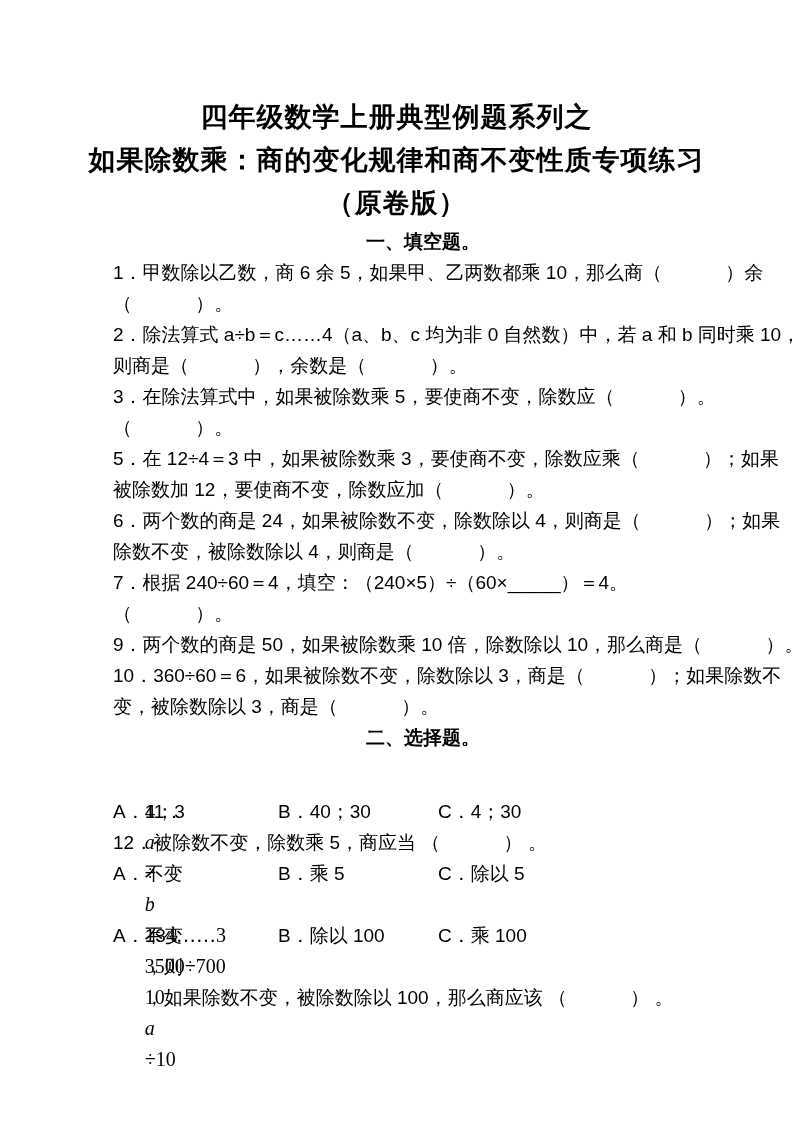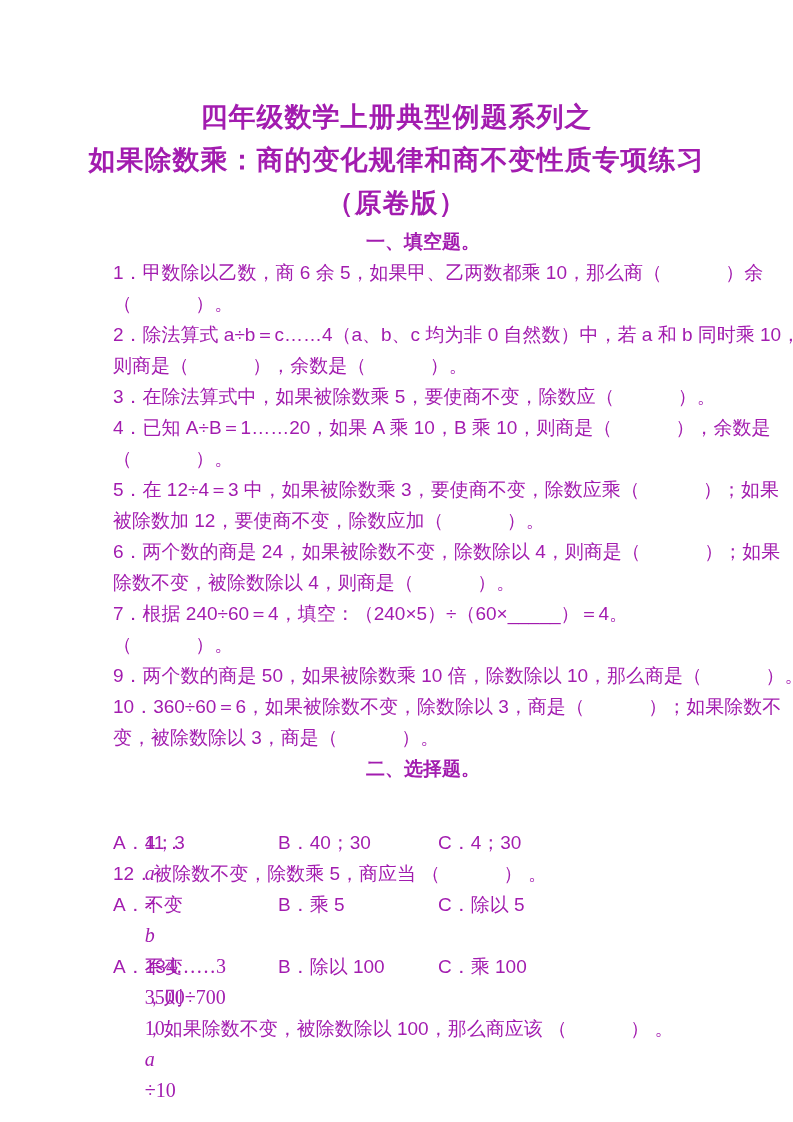--- a/index.html
+++ b/index.html
@@ -1,21 +1,21 @@
 <!DOCTYPE html>
 <html><head>
 <meta charset="utf-8">
 <style>
   html, body { margin: 0; padding: 0; background: #ffffff; }
   .page {
     position: relative;
     width: 793px;
     height: 1122px;
     background: #ffffff;
-    color: #a21caf;
+    color: #000000;
     overflow: hidden;
     font-family: "Liberation Sans", "DejaVu Sans", sans-serif;
   }
   .title-block {
     position: absolute;
     top: 96px;
     left: 0;
     right: 0;
     text-align: center;
     font-weight: bold;
@@ -64,21 +64,20 @@
     <div class="line heading">一、填空题。</div>
 
     <div class="line">1．甲数除以乙数，商 6 余 5，如果甲、乙两数都乘 10，那么商（&nbsp;&nbsp;&nbsp;&nbsp;&nbsp;&nbsp;&nbsp;&nbsp;&nbsp;&nbsp;&nbsp;&nbsp;）余</div>
     <div class="line">（&nbsp;&nbsp;&nbsp;&nbsp;&nbsp;&nbsp;&nbsp;&nbsp;&nbsp;&nbsp;&nbsp;&nbsp;）。</div>
 
     <div class="line">2．除法算式 a÷b＝c……4（a、b、c 均为非 0 自然数）中，若 a 和 b 同时乘 10，</div>
     <div class="line">则商是（&nbsp;&nbsp;&nbsp;&nbsp;&nbsp;&nbsp;&nbsp;&nbsp;&nbsp;&nbsp;&nbsp;&nbsp;），余数是（&nbsp;&nbsp;&nbsp;&nbsp;&nbsp;&nbsp;&nbsp;&nbsp;&nbsp;&nbsp;&nbsp;&nbsp;）。</div>
 
     <div class="line">3．在除法算式中，如果被除数乘 5，要使商不变，除数应（&nbsp;&nbsp;&nbsp;&nbsp;&nbsp;&nbsp;&nbsp;&nbsp;&nbsp;&nbsp;&nbsp;&nbsp;）。</div>
 
-    <div class="line">4．已知 A÷B＝1……20，如果 A 乘 10，B 乘 10，则商是（&nbsp;&nbsp;&nbsp;&nbsp;&nbsp;&nbsp;&nbsp;&nbsp;&nbsp;&nbsp;&nbsp;&nbsp;），余数是</div>
     <div class="line">（&nbsp;&nbsp;&nbsp;&nbsp;&nbsp;&nbsp;&nbsp;&nbsp;&nbsp;&nbsp;&nbsp;&nbsp;）。</div>
 
     <div class="line">5．在 12÷4＝3 中，如果被除数乘 3，要使商不变，除数应乘（&nbsp;&nbsp;&nbsp;&nbsp;&nbsp;&nbsp;&nbsp;&nbsp;&nbsp;&nbsp;&nbsp;&nbsp;）；如果</div>
     <div class="line">被除数加 12，要使商不变，除数应加（&nbsp;&nbsp;&nbsp;&nbsp;&nbsp;&nbsp;&nbsp;&nbsp;&nbsp;&nbsp;&nbsp;&nbsp;）。</div>
 
     <div class="line">6．两个数的商是 24，如果被除数不变，除数除以 4，则商是（&nbsp;&nbsp;&nbsp;&nbsp;&nbsp;&nbsp;&nbsp;&nbsp;&nbsp;&nbsp;&nbsp;&nbsp;）；如果</div>
     <div class="line">除数不变，被除数除以 4，则商是（&nbsp;&nbsp;&nbsp;&nbsp;&nbsp;&nbsp;&nbsp;&nbsp;&nbsp;&nbsp;&nbsp;&nbsp;）。</div>
 
     <div class="line">7．根据 240÷60＝4，填空：（240×5）÷（60×_____）＝4。</div>
 

